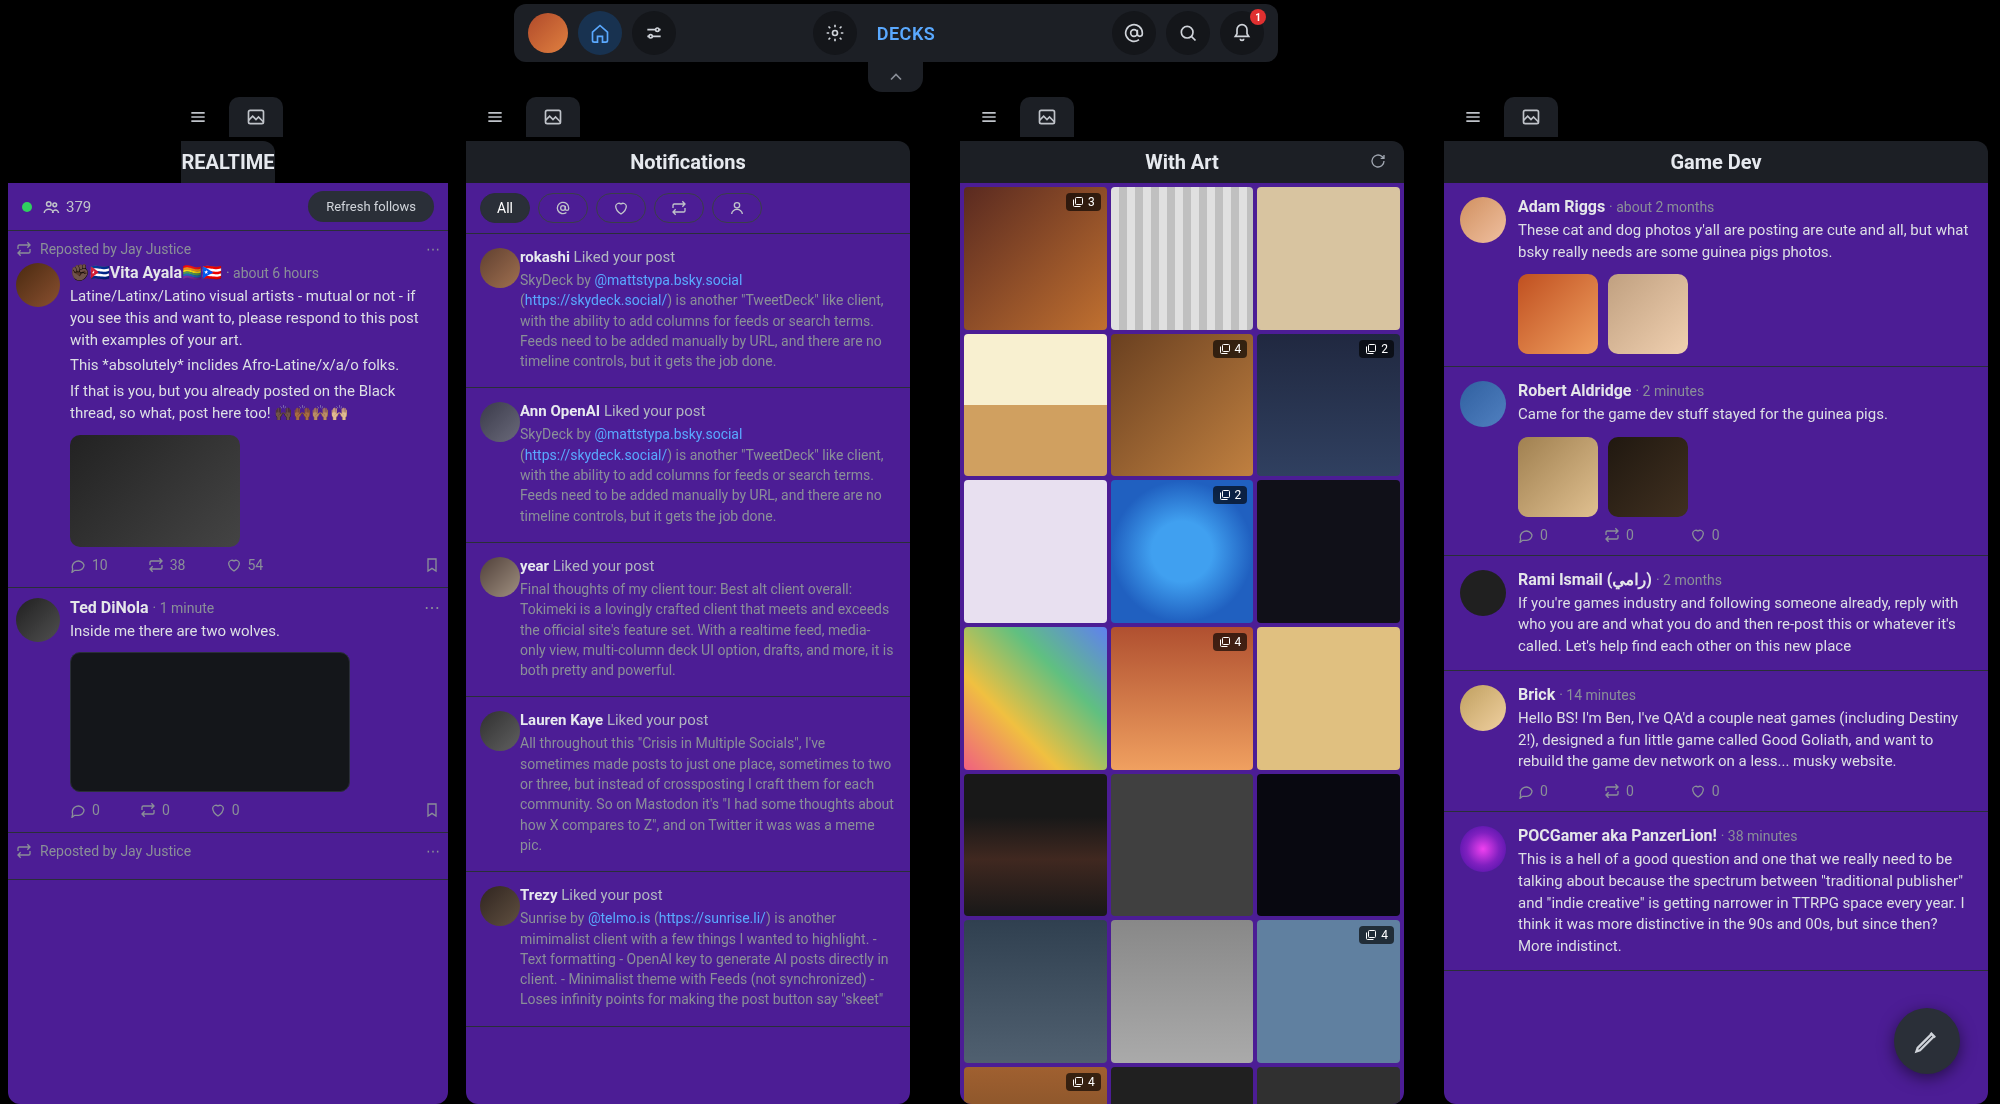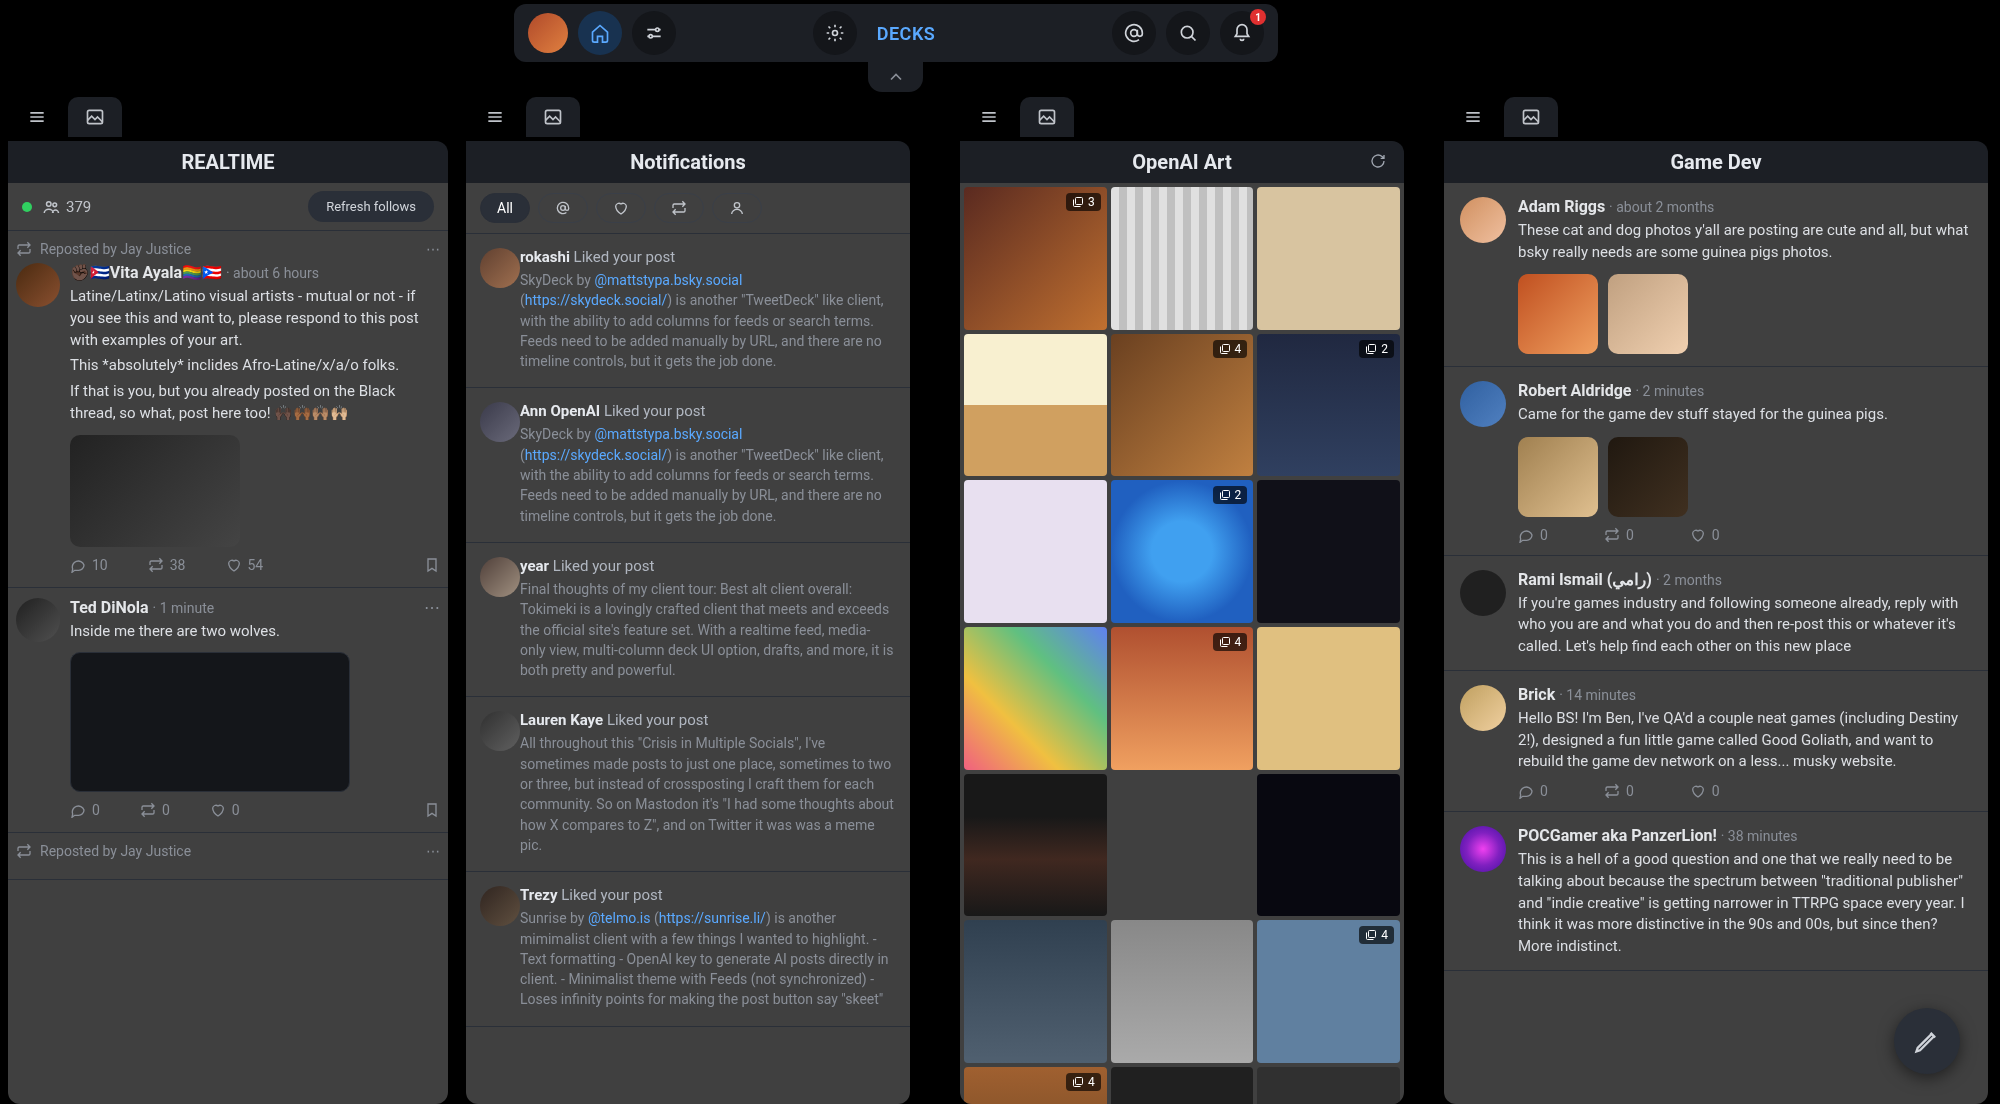--- a/index.html
+++ b/index.html
@@ -66,27 +66,27 @@
   .deck-tab.hamburger { background:transparent; }
   .deck-header {
     height:42px; background:#1c1f25;
     display:flex; align-items:center; justify-content:center;
     font-weight:700; font-size:20px; color:#e6e9ee;
     border-radius:0 12px 0 0;
     position:relative;
   }
   .deck-header .refresh-icon { position:absolute; right:18px; color:#a0a6b0; font-size:18px; }
   .deck-body {
-    flex:1; background:#404040; overflow:hidden;
+    flex:1; background:#4c1d95; overflow:hidden;
     border-radius:0 0 12px 12px;
   }
   .deck-scroll { height:100%; overflow-y:hidden; }
 
   
-  .col1 { left:8px; width:440px; }
+  .col1 { left:8px; width:440px;align-items:center; }
   .rt-toolbar {
     display:flex; align-items:center; padding:8px 14px;
     gap:10px; border-bottom:1px solid #2a2f38;
   }
   .live-dot { width:10px;height:10px;border-radius:50%;background:#30d060; }
   .follower-count { display:flex; align-items:center; gap:6px; color:#c0c4ca; font-size:15px; }
   .follower-count svg{width:18px;height:18px;}
   .refresh-pill {
     margin-left:auto; background:#2a2f38; color:#d0d4da; font-size:13px;
     padding:8px 18px; border-radius:18px; cursor:pointer;
@@ -470,21 +470,21 @@
         </svg>
     </div>
     <div class="deck-tab">
       <svg class="ico" viewBox="0 0 24 24">
           <rect x="3" y="4" width="18" height="16" rx="2"></rect>
           <path d="M3 16l5-5 4 4 3-3 6 6"></path>
         </svg>
     </div>
   </div>
   <div class="deck-header">
-    <span>OpenAI Art</span>
+    <span>With Art</span>
     <span class="refresh-icon">
       <svg class="ico-sm" viewBox="0 0 24 24" fill="none" stroke="currentColor" stroke-width="2">
           <path d="M21 12a9 9 0 1 1-3-6.7L21 8M21 3v5h-5"></path>
         </svg>
     </span>
   </div>
   <div class="deck-body">
     <div class="pixel-grid" id="pixel-grid">
         <div class="pixel-cell art-a">
           <div class="pixel-badge">

